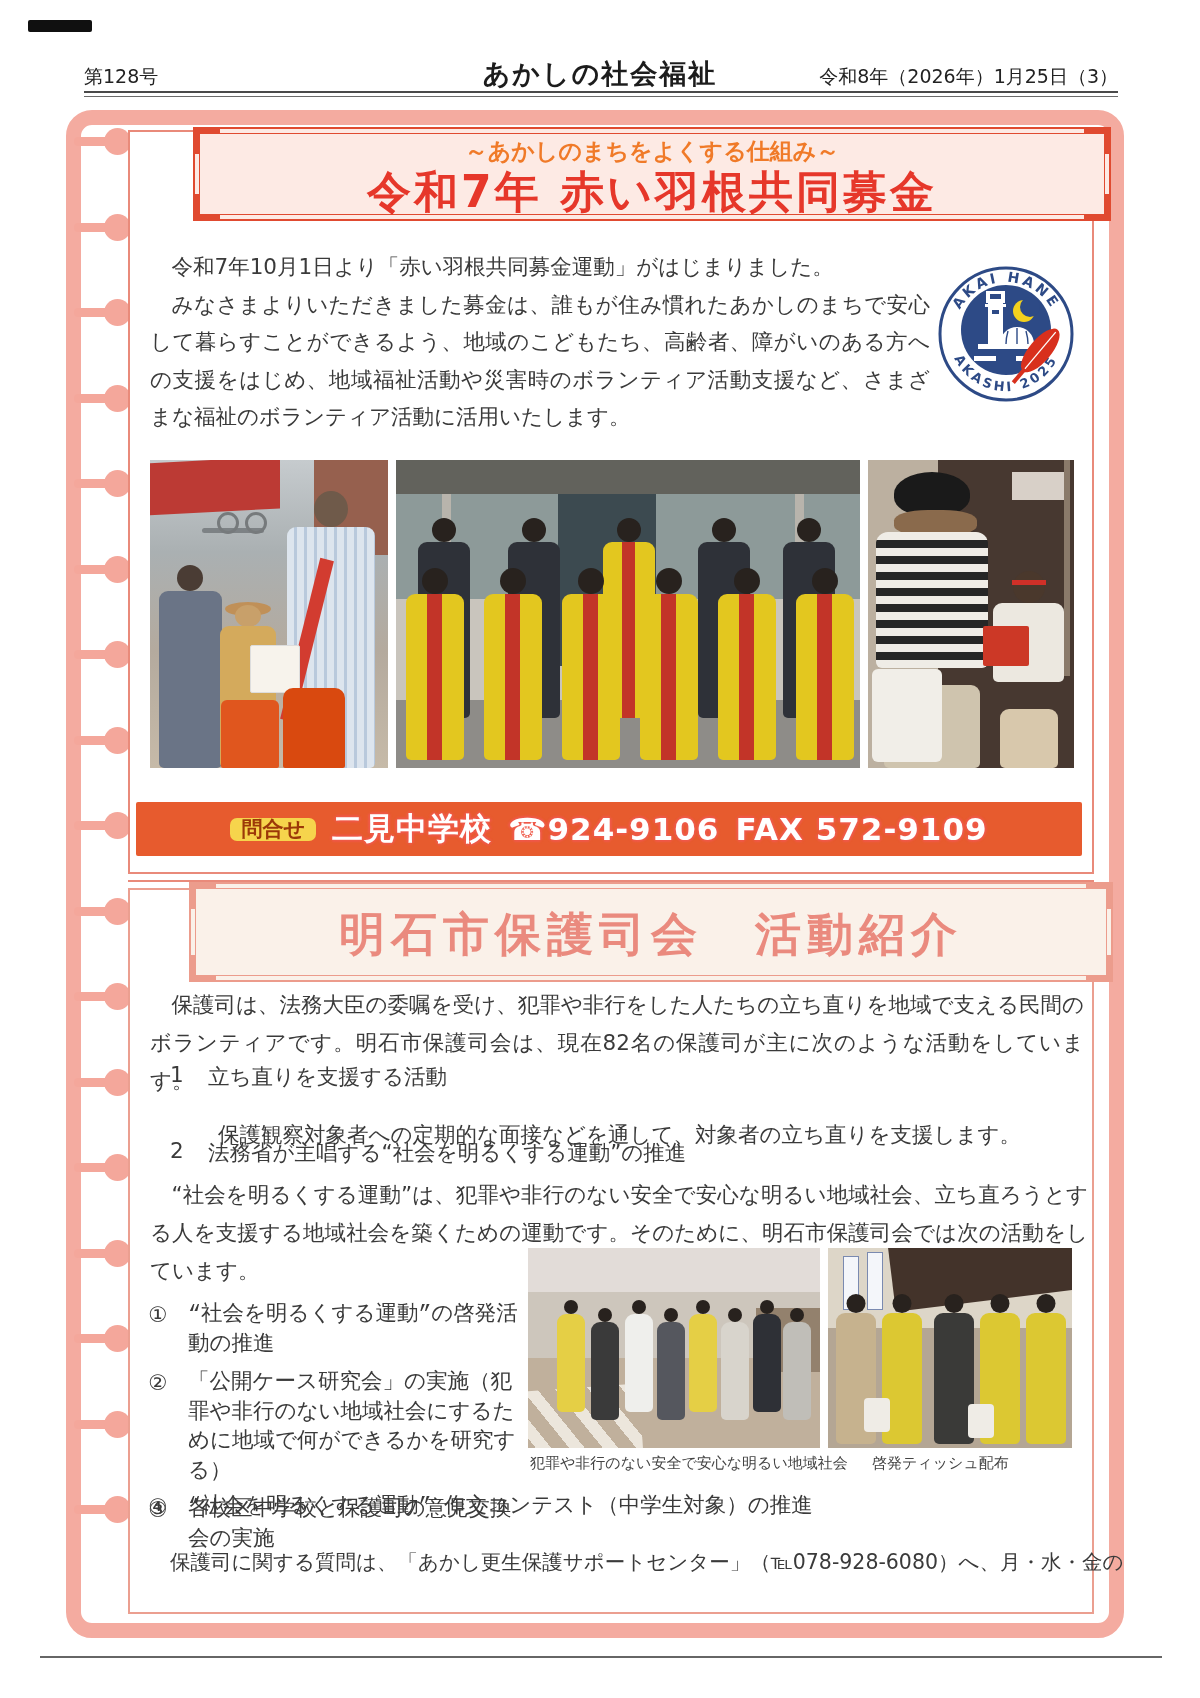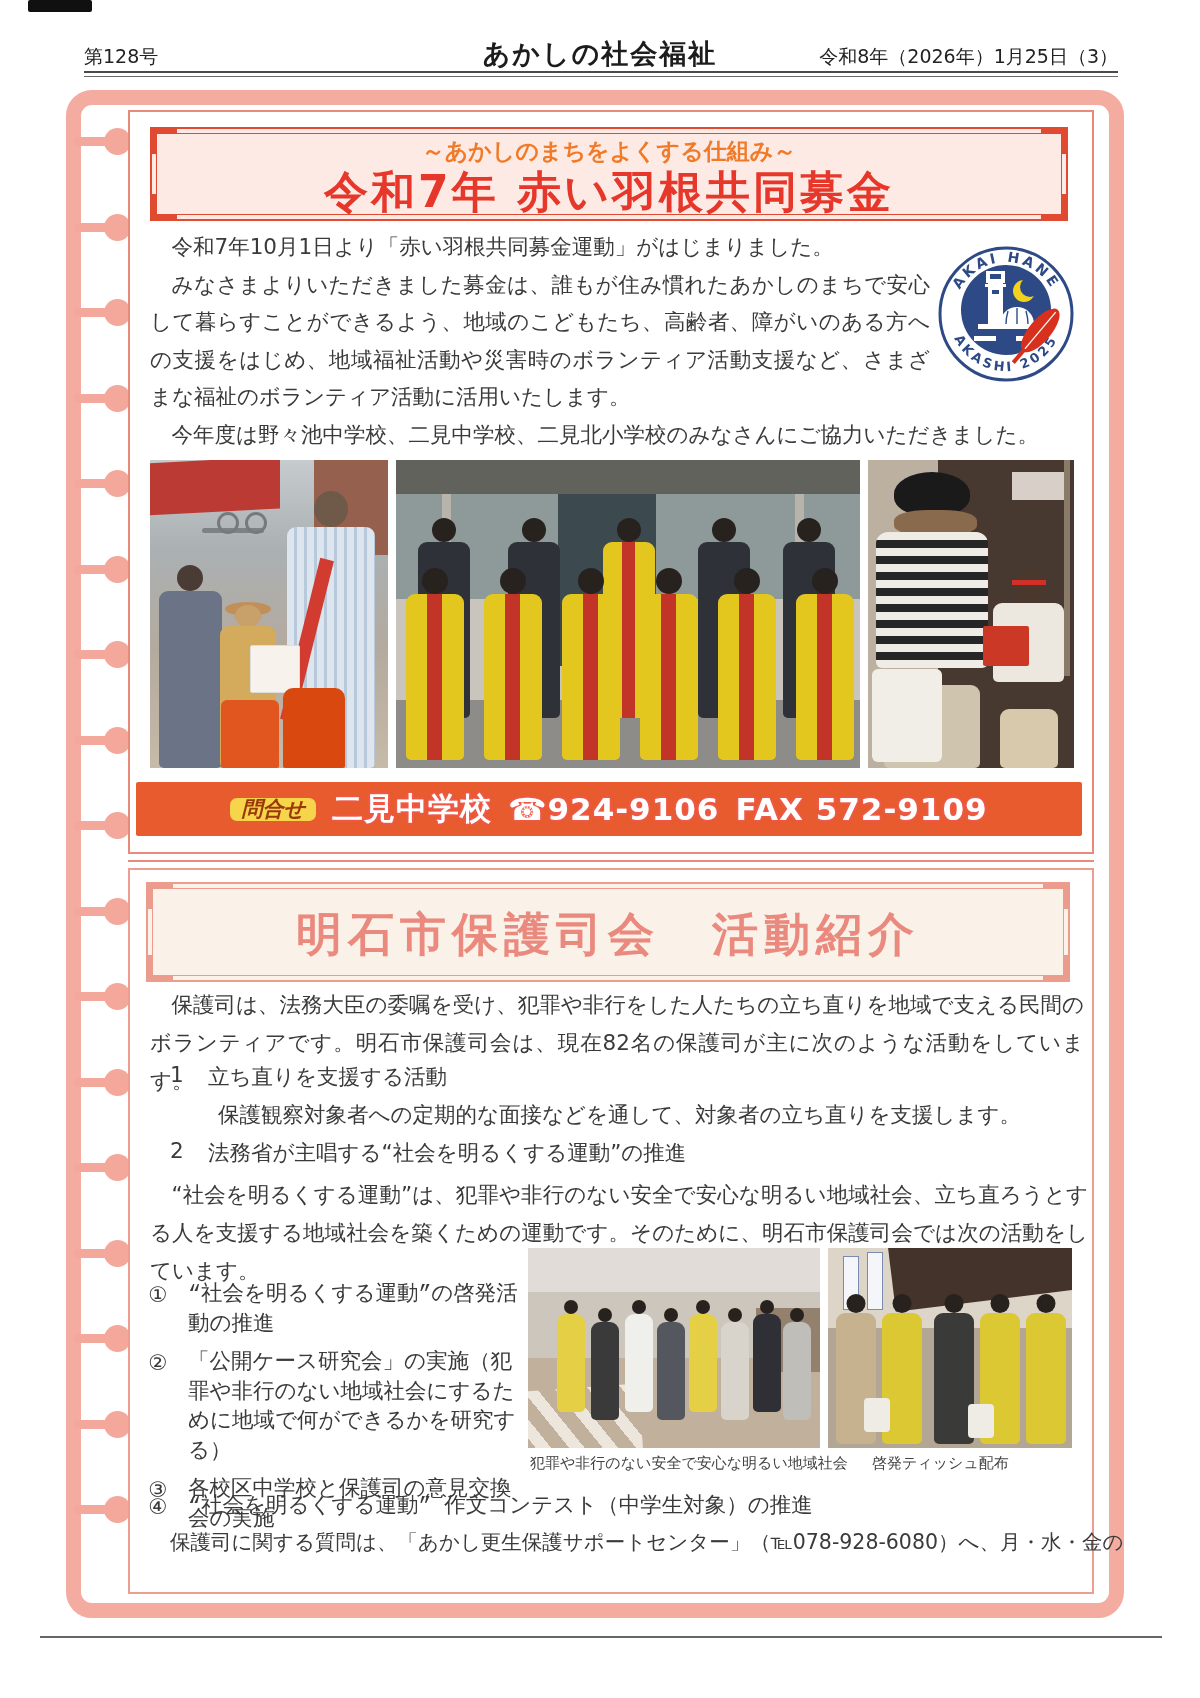--- a/index.html
+++ b/index.html
@@ -1,42 +1,42 @@
 <!DOCTYPE html>
 <html><head>
 <meta charset="utf-8">
 <style>
   html,body{margin:0;padding:0;}
   body{
     width:1200px;height:1698px;position:relative;background:#ffffff;
     font-family:"DejaVu Sans","Liberation Sans",sans-serif;color:#3b3b3b;
     overflow:hidden;
   }
-  .abs{position:absolute;}
+  .abs{position:absolute;margin-top:20px;}
 
   
   #artifact{left:28px;top:0;width:64px;height:12px;background:#101010;border-radius:2px;}
   #hdr-issue{left:84px;top:44px;font-size:19px;color:#222;}
   #hdr-title{left:0;top:36px;width:1200px;text-align:center;font-size:27px;font-weight:bold;color:#1c1c1c;letter-spacing:2px;}
   #hdr-date{right:82px;top:44px;font-size:19px;color:#222;}
   #hdr-rule{left:84px;top:71px;width:1034px;height:3px;border-top:2px solid #4a4a4a;border-bottom:1px solid #6a6a6a;}
 
   
   #frame{left:66px;top:90px;width:1028px;height:1498px;border:15px solid #f4aba0;border-radius:26px;background:transparent;}
   .bdot{position:absolute;left:74px;width:58px;height:27px;}
   .bdot .stem{position:absolute;left:0;top:9px;width:36px;height:9px;background:#f4a79b;border-radius:4px;}
   .bdot .ring{position:absolute;left:30px;top:0;width:27px;height:27px;background:#f4a79b;border-radius:50%;}
 
   
   #a1{left:128px;top:110px;width:962px;height:740px;border:2px solid #e98a7a;background:#fff;}
   #a1-underline{left:128px;top:860px;width:966px;height:0;border-top:2px solid #e98a7a;}
   #a2{left:128px;top:868px;width:962px;height:722px;border:2px solid #eb9f90;background:#fff;}
 
   
-  .tbox{position:absolute;background:#fdeae4;}
+  .tbox{position:absolute;background:#fdeae4;margin-left:43px;}
   .tbox .innerline{position:absolute;inset:4px;border:1px solid currentColor;pointer-events:none;}
   .tbox .corner{position:absolute;width:20px;height:20px;}
   .tbox .tl{left:-2px;top:-2px;border-top:7px solid currentColor;border-left:7px solid currentColor;}
   .tbox .tr{right:-2px;top:-2px;border-top:7px solid currentColor;border-right:7px solid currentColor;}
   .tbox .bl{left:-2px;bottom:-2px;border-bottom:7px solid currentColor;border-left:7px solid currentColor;}
   .tbox .br{right:-2px;bottom:-2px;border-bottom:7px solid currentColor;border-right:7px solid currentColor;}
 
   #t1{left:150px;top:127px;width:914px;height:90px;border:2px solid #e04a30;color:#e04a30;}
   #t1-sub{position:absolute;left:0;top:7px;width:100%;text-align:center;font-size:23px;font-weight:bold;color:#f07a28;}
   #t1-main{position:absolute;left:0;top:34px;width:100%;text-align:center;font-size:44px;font-weight:bold;color:#e6372a;letter-spacing:3px;}
@@ -58,21 +58,21 @@
   #ph3{left:868px;top:460px;width:206px;height:308px;}
   #ph4{left:528px;top:1248px;width:292px;height:200px;}
   #ph5{left:828px;top:1248px;width:244px;height:200px;}
 
   .fig{position:absolute;}
   .fig .head{position:absolute;left:50%;transform:translateX(-50%);top:0;border-radius:50%;background:#28221e;}
   .fig .torso{position:absolute;left:0;right:0;margin:auto;border-radius:9px 9px 5px 5px;}
 
   
   #cbar{left:136px;top:782px;width:946px;height:54px;background:#e75b2e;display:flex;align-items:center;justify-content:center;gap:16px;border-radius:2px;}
-  #cbar .q{background:#f6d44c;color:#9c3808;font-size:21px;font-weight:bold;padding:1px 11px;border-radius:7px;line-height:1;font-style:italic;}
+  #cbar .q{background:#f6d44c;color:#9c3808;font-size:21px;font-weight:bold;padding:1px 11px;border-radius:7px;line-height:1;}
   #cbar .ct{font-size:31px;font-weight:bold;color:#ffffff;letter-spacing:1px;
     text-shadow:2px 0 2px #ef5a4a,-2px 0 2px #ef5a4a,0 2px 2px #ef5a4a,0 -2px 2px #ef5a4a;}
 
   
   .b2{position:absolute;font-size:21.5px;line-height:38px;color:#3a3a3a;text-align:justify;}
   #b2i{left:150px;top:986px;width:934px;text-indent:1em;}
   .numrow{position:absolute;display:flex;font-size:21.5px;color:#3a3a3a;}
   .numrow .no{width:38px;flex:none;}
   #it1h{left:170px;top:1062px;}
   #it1b{left:218px;top:1100px;font-size:21.5px;color:#3a3a3a;}
@@ -185,21 +185,20 @@
   <div class="corner bl"></div>
     <div class="corner br"></div>
   <div id="t1-sub">～あかしのまちをよくする仕組み～</div>
   <div id="t1-main">令和7年 赤い羽根共同募金</div>
 </div>
 
 <div class="abs" id="b1">
   <div id="logo-spacer"></div>
   <p>令和7年10月1日より「赤い羽根共同募金運動」がはじまりました。</p>
   <p>みなさまよりいただきました募金は、誰もが住み慣れたあかしのまちで安心して暮らすことができるよう、地域のこどもたち、高齢者、障がいのある方への支援をはじめ、地域福祉活動や災害時のボランティア活動支援など、さまざまな福祉のボランティア活動に活用いたします。</p>
-  <p>今年度は野々池中学校、二見中学校、二見北小学校のみなさんにご協力いただきました。</p>
 </div>
 
 <div class="abs" id="badge">
   <svg viewBox="0 0 140 140" width="140" height="148">
     <circle cx="70" cy="70" r="66" fill="#ffffff" stroke="#2d4a86" stroke-width="3"></circle>
     <defs>
       <path id="arcT" d="M 18 70 A 52 52 0 0 1 122 70" fill="none"></path>
       <path id="arcB" d="M 13 70 A 57 57 0 0 0 127 70" fill="none"></path>
     </defs>
     <text font-size="14" font-weight="bold" fill="#2d4a86" letter-spacing="3">

